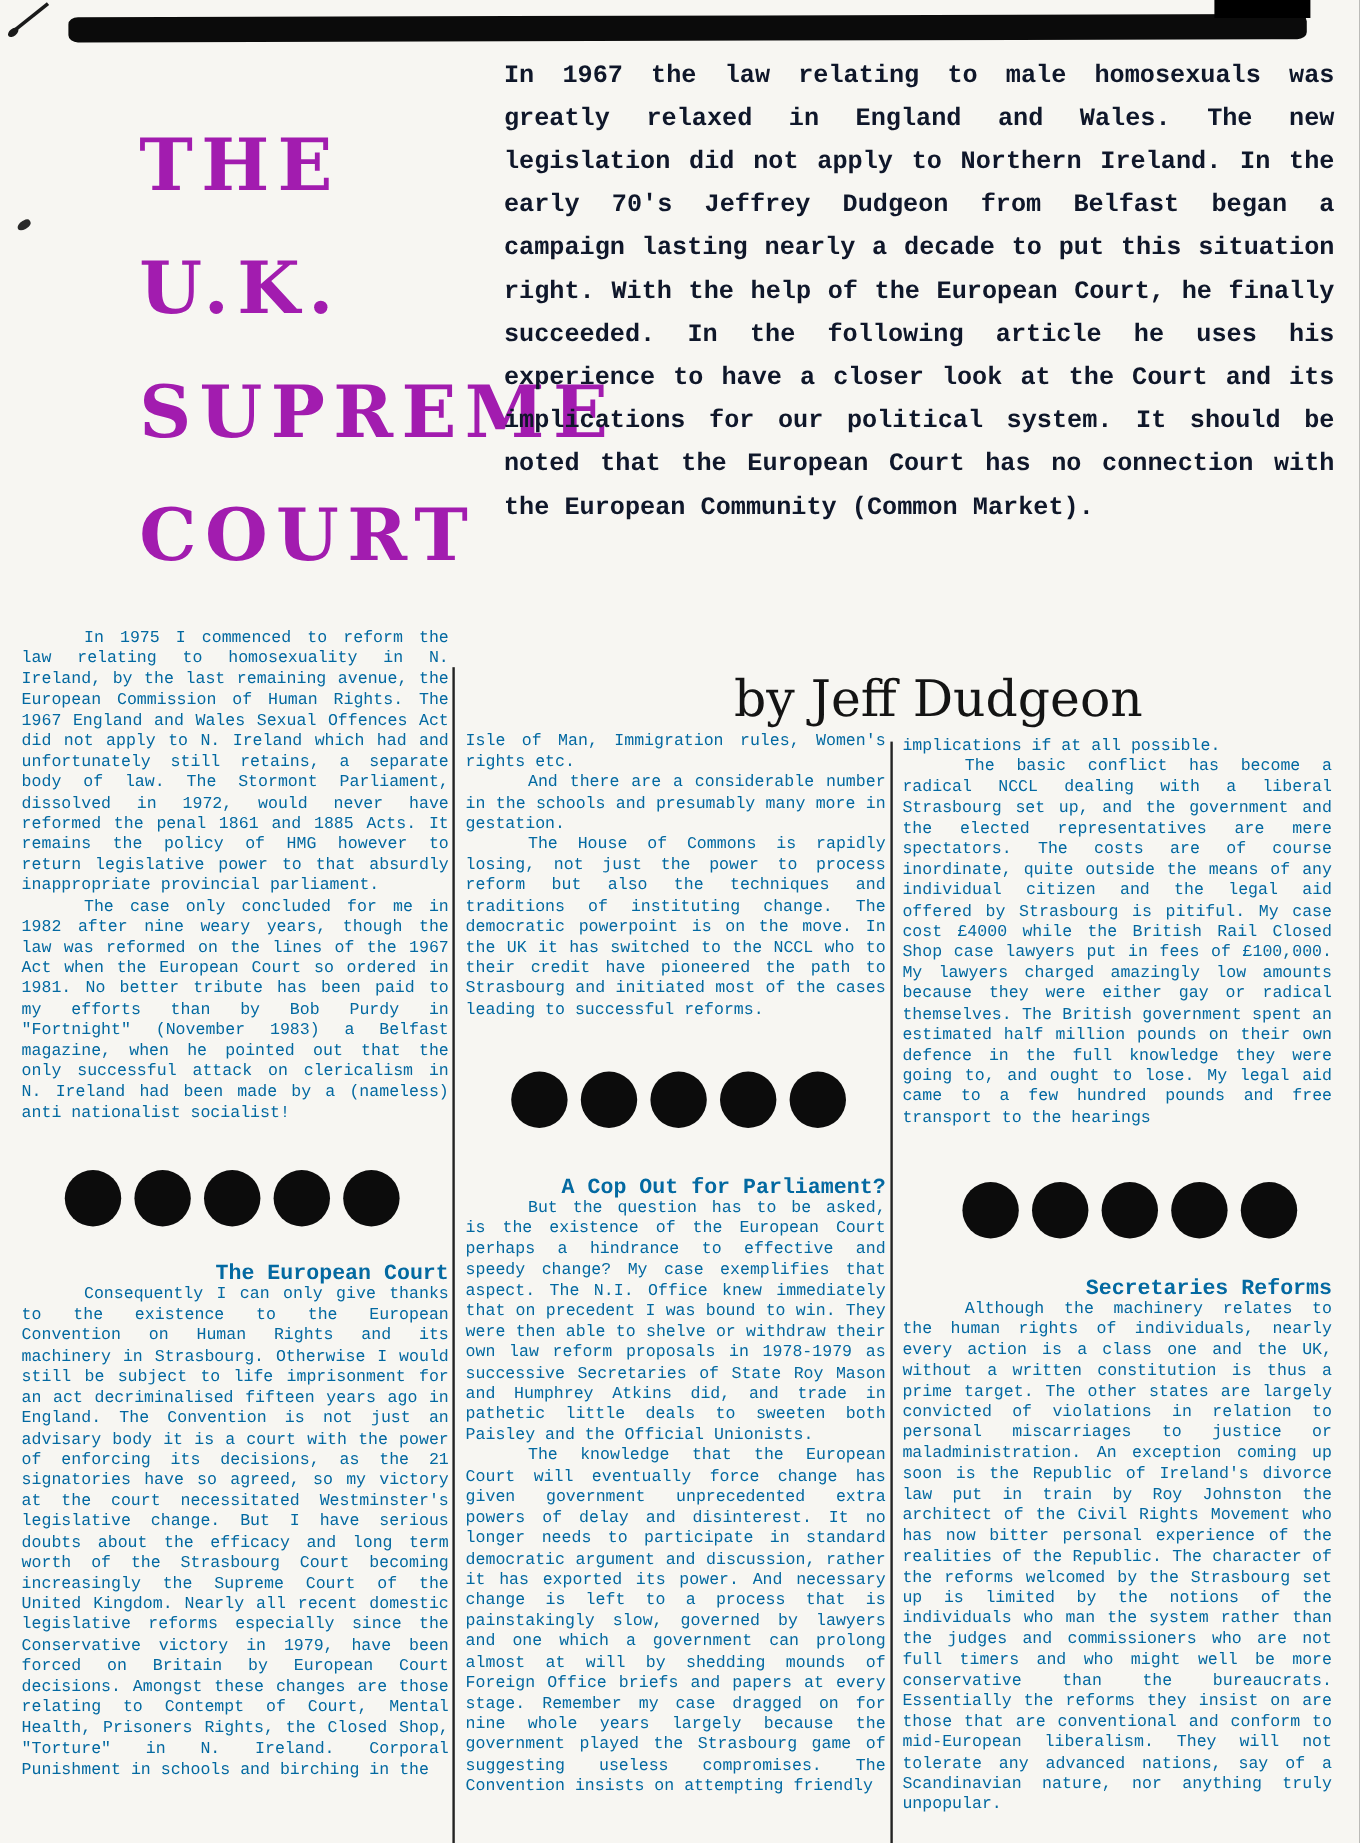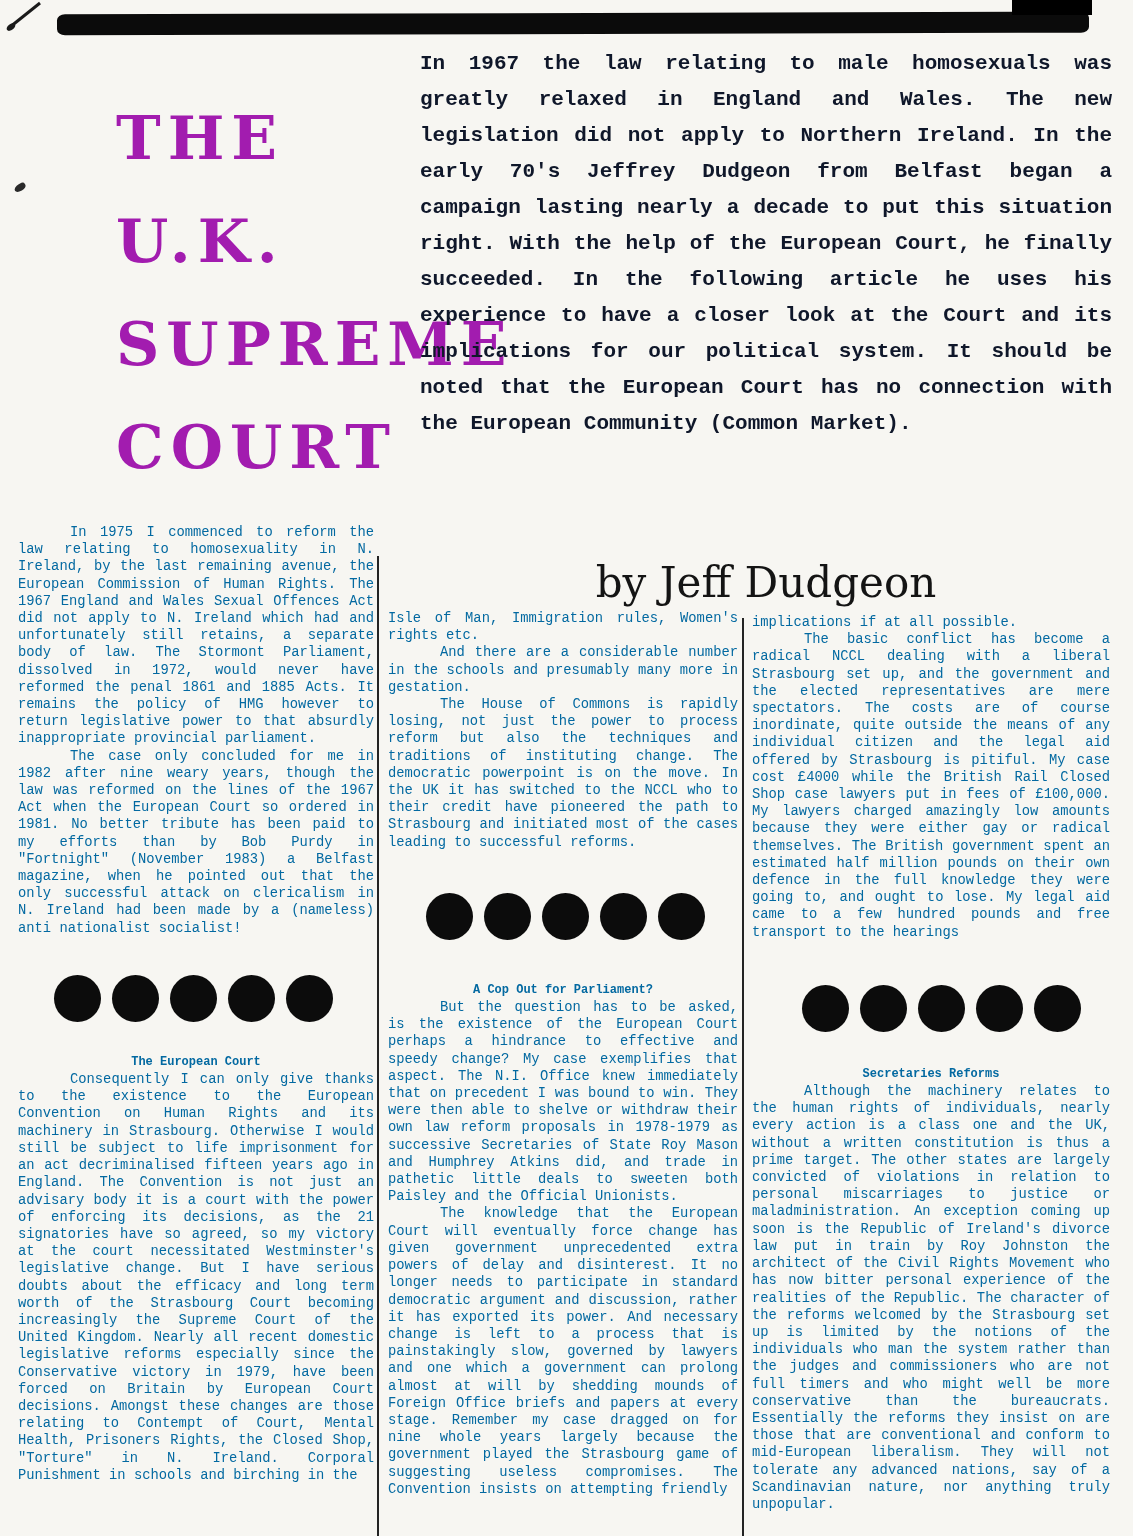--- a/index.html
+++ b/index.html
@@ -42,42 +42,42 @@
   .title-line { height: 103px; line-height: 72px; }
 
   
   .intro {
     position: absolute; left: 420px; top: 46px; width: 692px;
     font-family: "Liberation Mono", "DejaVu Sans Mono", monospace;
     font-weight: 700; font-size: 21px; line-height: 36px;
     text-align: justify; color: #0f172a;
   }
   .byline {
-    position: absolute; left: 420px; top: 558px; width: 692px;
+    position: absolute; left: 436px; top: 558px; width: 692px;
     text-align: center;
     font-family: "DejaVu Serif", "Liberation Serif", serif;
     font-size: 42px; color: #141414;
   }
 
   
   .col {
     position: absolute;
     font-family: "Liberation Mono", "DejaVu Sans Mono", monospace;
     font-size: 13.8px; line-height: 17.2px;
     text-align: justify; color: #0369a1;
   }
   .col-left   { left: 18px;  top: 524px; width: 356px; }
   .col-middle { left: 388px; top: 610px; width: 350px; }
   .col-right  { left: 752px; top: 614px; width: 358px; }
   .col p { margin: 0; }
   .indent { text-indent: 52px; }
 
   .section-heading {
-    font-weight: bold; font-size: 12px;
-    margin: 0 0 14px 0; text-align: center;
+    font-weight: bold; font-size: 18px;
+    margin: 0 0 14px 0; text-align: right;
   }
 
   .dots {
     display: flex; gap: 11px;
   }
   .dots-left   { margin: 38px 0 32px 36px; }
   .dots-middle { margin: 42px 0 42px 38px; }
   .dots-right  { margin: 44px 0 34px 50px; }
   .dot {
     width: 47px; height: 47px; border-radius: 50%;

